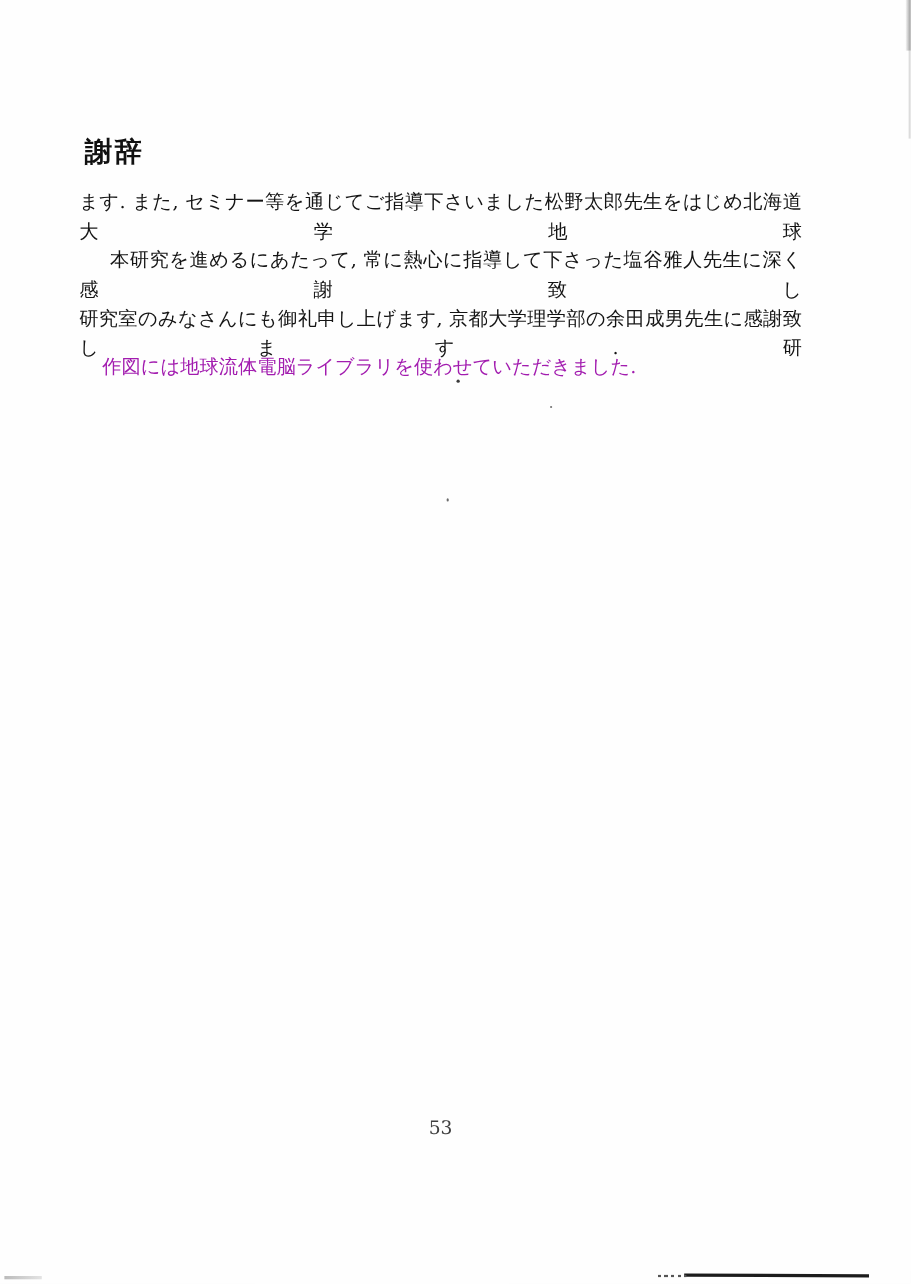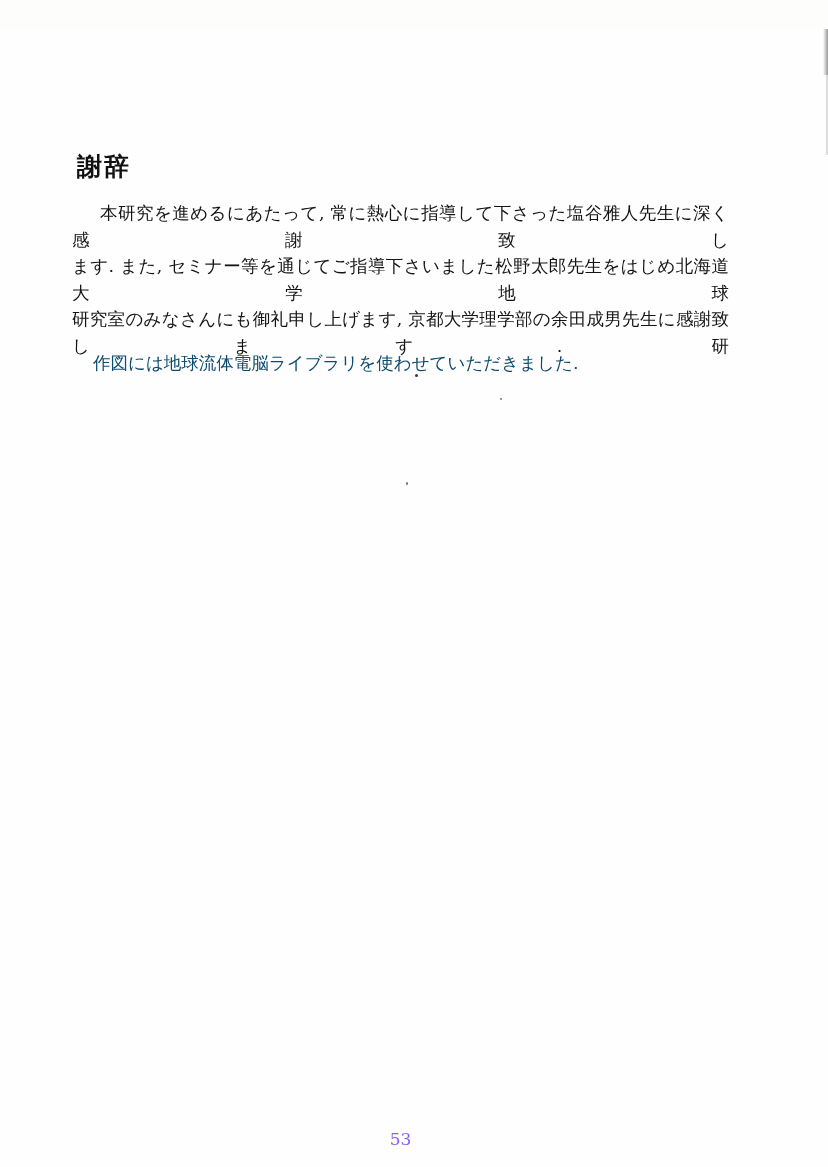--- a/index.html
+++ b/index.html
@@ -11,21 +11,20 @@
     height: 1167px;
     background: #fdfdfc;
     position: relative;
     overflow: hidden;
     color: #161616;
   }
   .scan-page {
     position: absolute;
     inset: 0;
     background: #fefefe;
-    margin-top: 29px;
   }
   .doc-title {
     position: absolute;
     left: 77px;
     top: 104px;
     font-family: "DejaVu Sans", "Liberation Sans", sans-serif;
     font-weight: bold;
     font-size: 25px;
     letter-spacing: 2px;
     color: #111;
@@ -53,33 +52,33 @@
     text-indent: 1.6em;
   }
   .para2 {
     position: absolute;
     left: 72px;
     top: 321px;
     width: 657px;
     font-family: "DejaVu Serif", "Liberation Serif", serif;
     font-size: 17.5px;
     line-height: 26.5px;
-    color: #0c4a6e;
+    color: #a21caf;
     text-indent: 1.2em;
     white-space: nowrap;
   }
   .page-number {
     position: absolute;
     left: 72px;
-    top: 1100px;
+    top: 1016px;
     width: 657px;
     text-align: center;
     font-family: "DejaVu Serif", "Liberation Serif", serif;
     font-size: 17px;
-    color: #8b5cf6;
+    color: #404040;
   }
   
   .artifact {
     position: absolute;
     pointer-events: none;
   }
   .edge-streak-right {
     right: 0;
     top: 0;
     width: 5px;
@@ -122,22 +121,22 @@
   .speck-c { left: 406px; top: 453px; width: 2px; height: 3px; opacity: .75; }
 </style>
 </head>
 <body>
 
 <div class="scan-page">
 
   <h1 class="doc-title">謝辞</h1>
 
   <div class="para1">
+    <div class="line justified">ます. また, セミナー等を通じてご指導下さいました松野太郎先生をはじめ北海道大学地球</div>
     <div class="line justified indent">本研究を進めるにあたって, 常に熱心に指導して下さった塩谷雅人先生に深く感謝致し</div>
-    <div class="line justified">ます. また, セミナー等を通じてご指導下さいました松野太郎先生をはじめ北海道大学地球</div>
     <div class="line justified">研究室のみなさんにも御礼申し上げます, 京都大学理学部の余田成男先生に感謝致します. 研</div>
   </div>
 
   <div class="para2">作図には地球流体電脳ライブラリを使わせていただきました.</div>
 
   <div class="page-number">53</div>
 
   <div class="artifact edge-streak-right"></div>
   <div class="artifact edge-streak-right-faint"></div>
   <div class="artifact bottom-line"></div>

